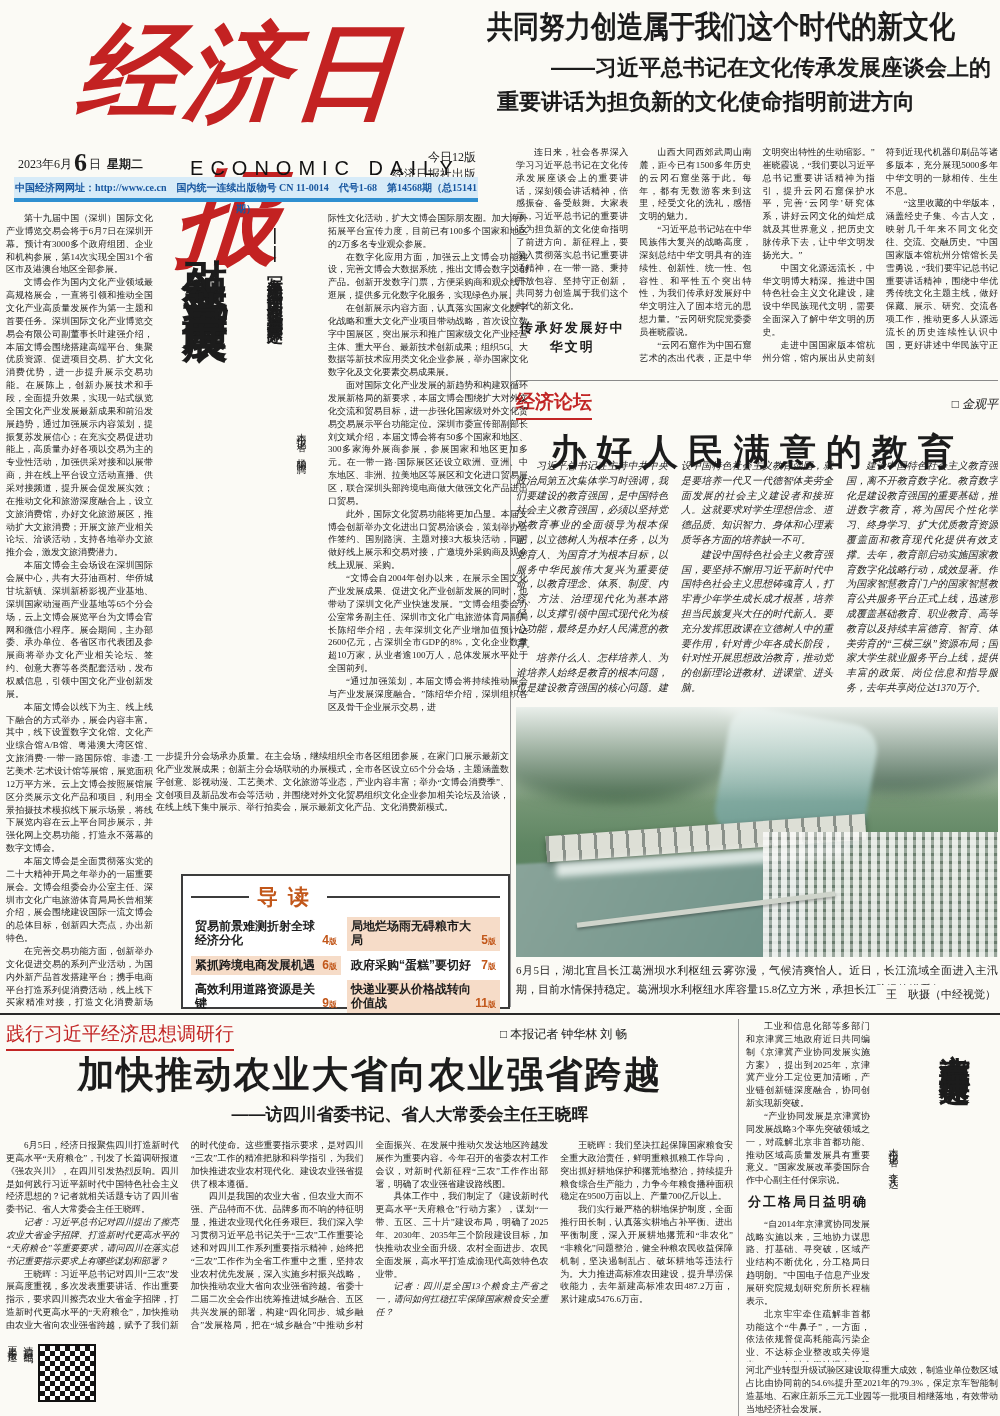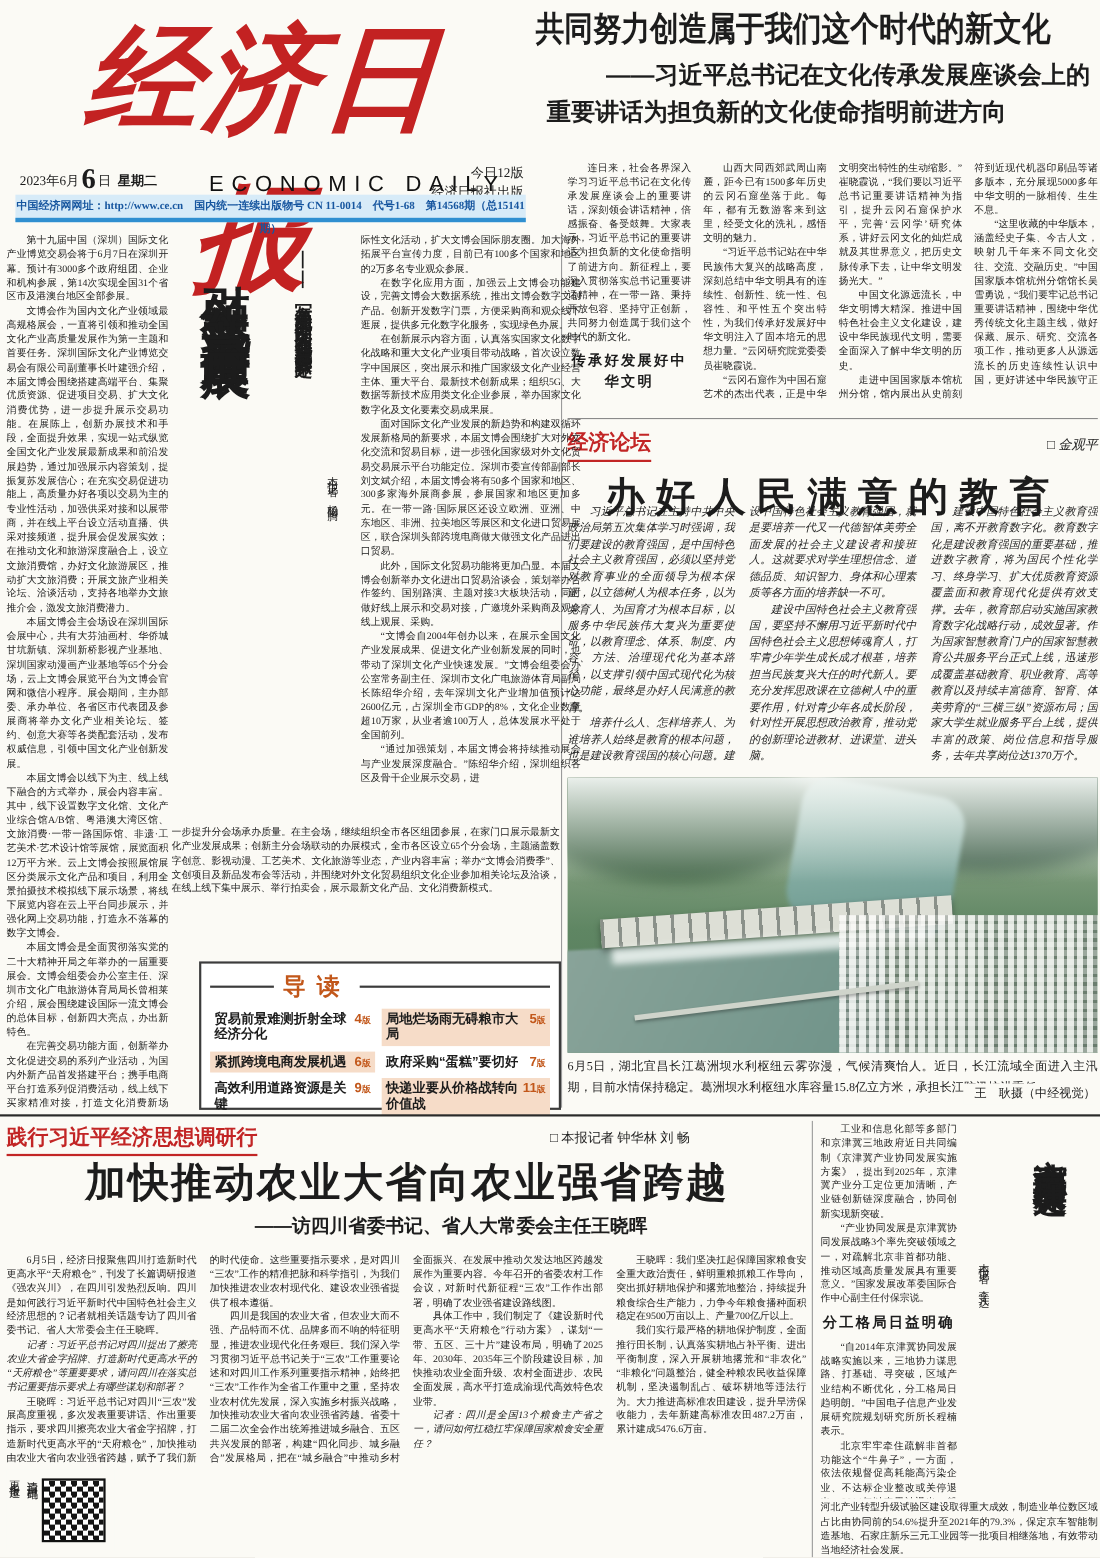--- a/index.html
+++ b/index.html
@@ -80,29 +80,29 @@
   .m-bottom{left:156px;top:750px;width:353px;height:119px;}
 
   
   .daodu{left:181px;top:874px;width:329px;height:135px;border:2px solid #3c3c3c;background:#fff;
         box-sizing:border-box;padding:5px 8px;}
   .dd-head{display:flex;align-items:center;gap:8px;margin:2px 0 6px;}
   .dd-title{color:#c2571a;font-size:21px;font-weight:bold;letter-spacing:10px;}
   .dd-line{height:2px;background:#3c3c3c;}
   .dd-line.l{width:58px;} .dd-line.r{flex:1;}
   .dd-grid{display:grid;grid-template-columns:150px 1fr;gap:5px 6px;}
-  .dd-item{display:flex;justify-content:space-between;align-items:flex-start;padding:3px 4px;
+  .dd-item{display:flex;justify-content:space-between;align-items:flex-end;padding:3px 4px;
         font-size:12px;font-weight:bold;line-height:1.15;}
   .dd-item.hl{background:#f6dcc8;}
   .dd-pg{color:#c2571a;font-size:12px;white-space:nowrap;margin-left:4px;}
   .dd-pg .bn{font-size:8px;}
 
   
   .hrule-bottom{left:0;top:1013px;width:1000px;height:2px;background:#2a2a2a;}
-  .sc-label{left:6px;top:1021px;font-size:19px;font-weight:bold;color:#c22525;
+  .sc-label{left:6px;top:1021px;font-size:19px;font-weight:normal;color:#c22525;
         border-bottom:2px solid #c22525;padding-bottom:2px;}
   .sc-byline{left:500px;top:1026px;width:236px;font-size:12px;}
   .sc-title{left:28px;top:1050px;width:684px;text-align:center;font-size:37px;font-weight:bold;
         letter-spacing:2px;white-space:nowrap;}
   .sc-sub{left:140px;top:1103px;width:540px;text-align:center;font-size:17px;font-weight:bold;}
   .sc-body{left:6px;top:1139px;width:727px;height:272px;column-count:4;column-gap:12px;}
   .sc-body p.kai{font-style:italic;}
   .qr{left:6px;top:1336px;width:98px;height:74px;background:#fbfaf5;display:flex;align-items:center;gap:3px;}
   .qr-txt{writing-mode:vertical-rl;font-size:10px;line-height:13px;letter-spacing:2px;height:70px;}
   .qr-code{width:58px;height:58px;border:2px solid #111;box-sizing:border-box;

